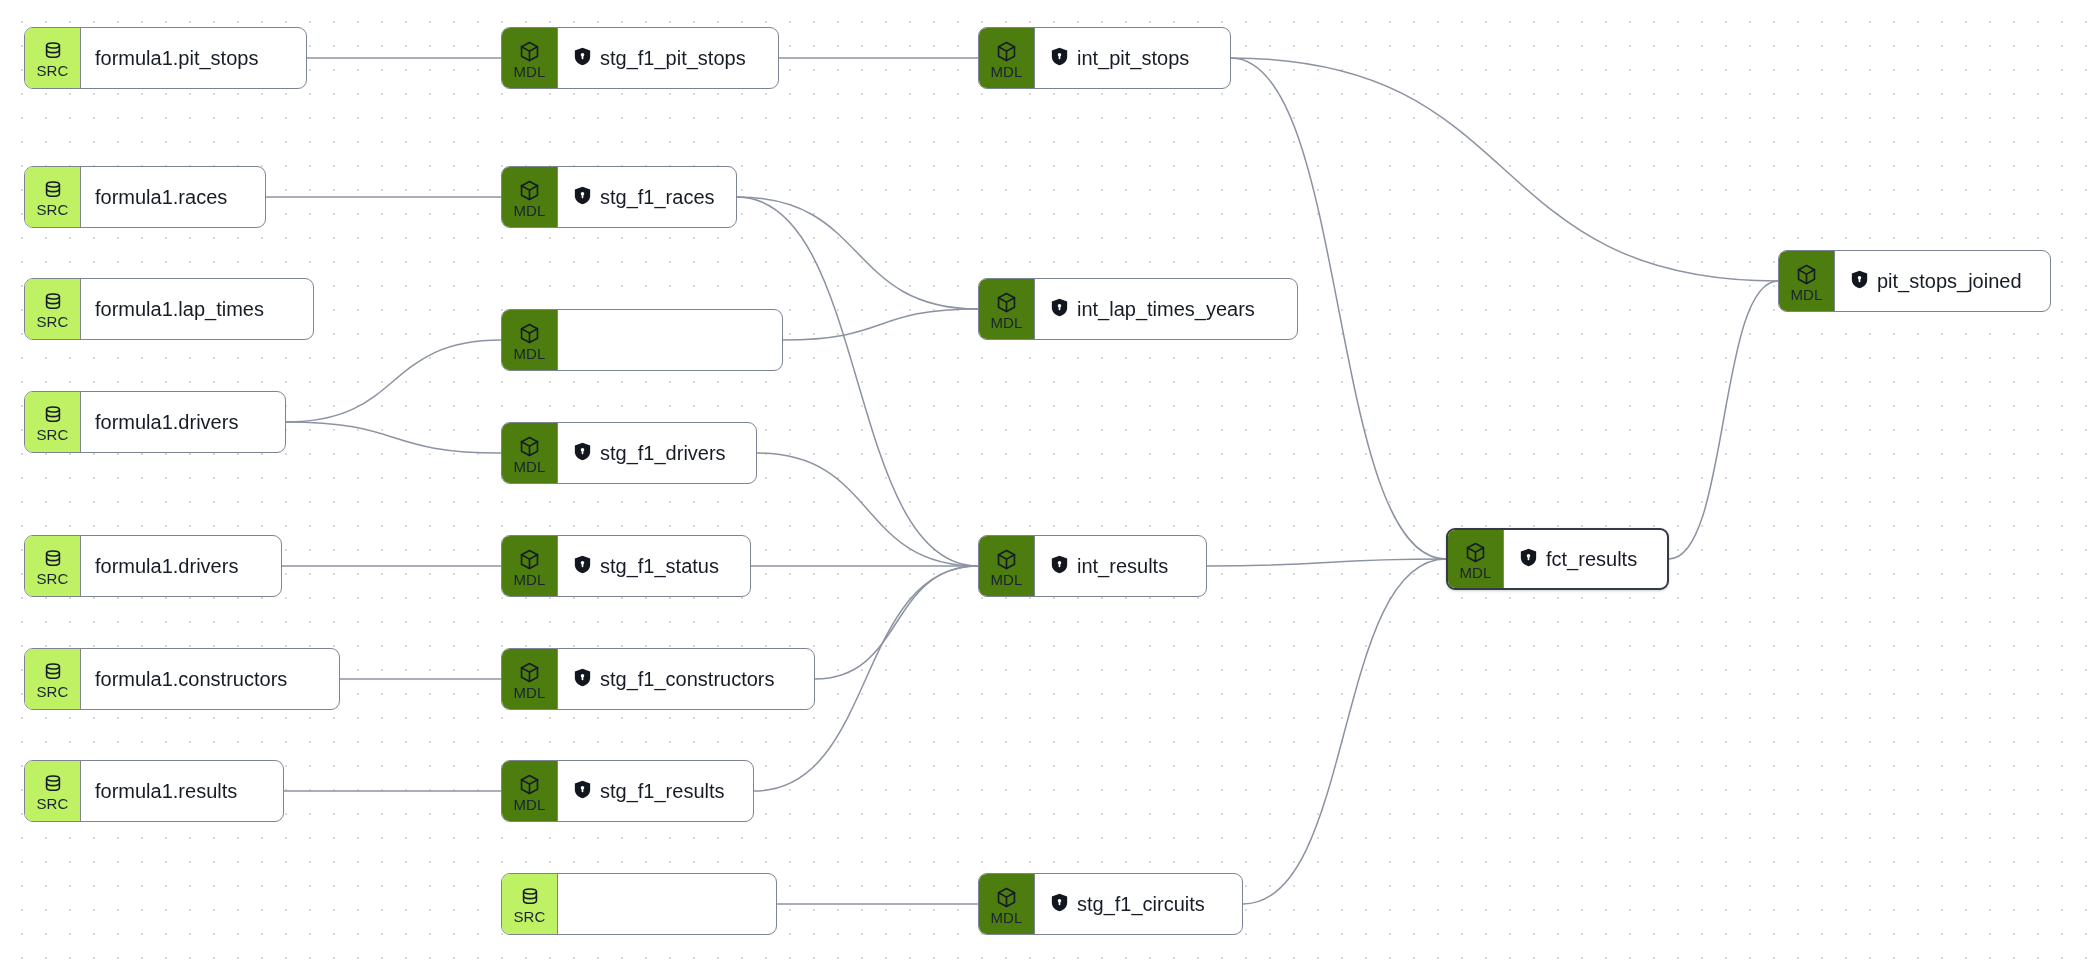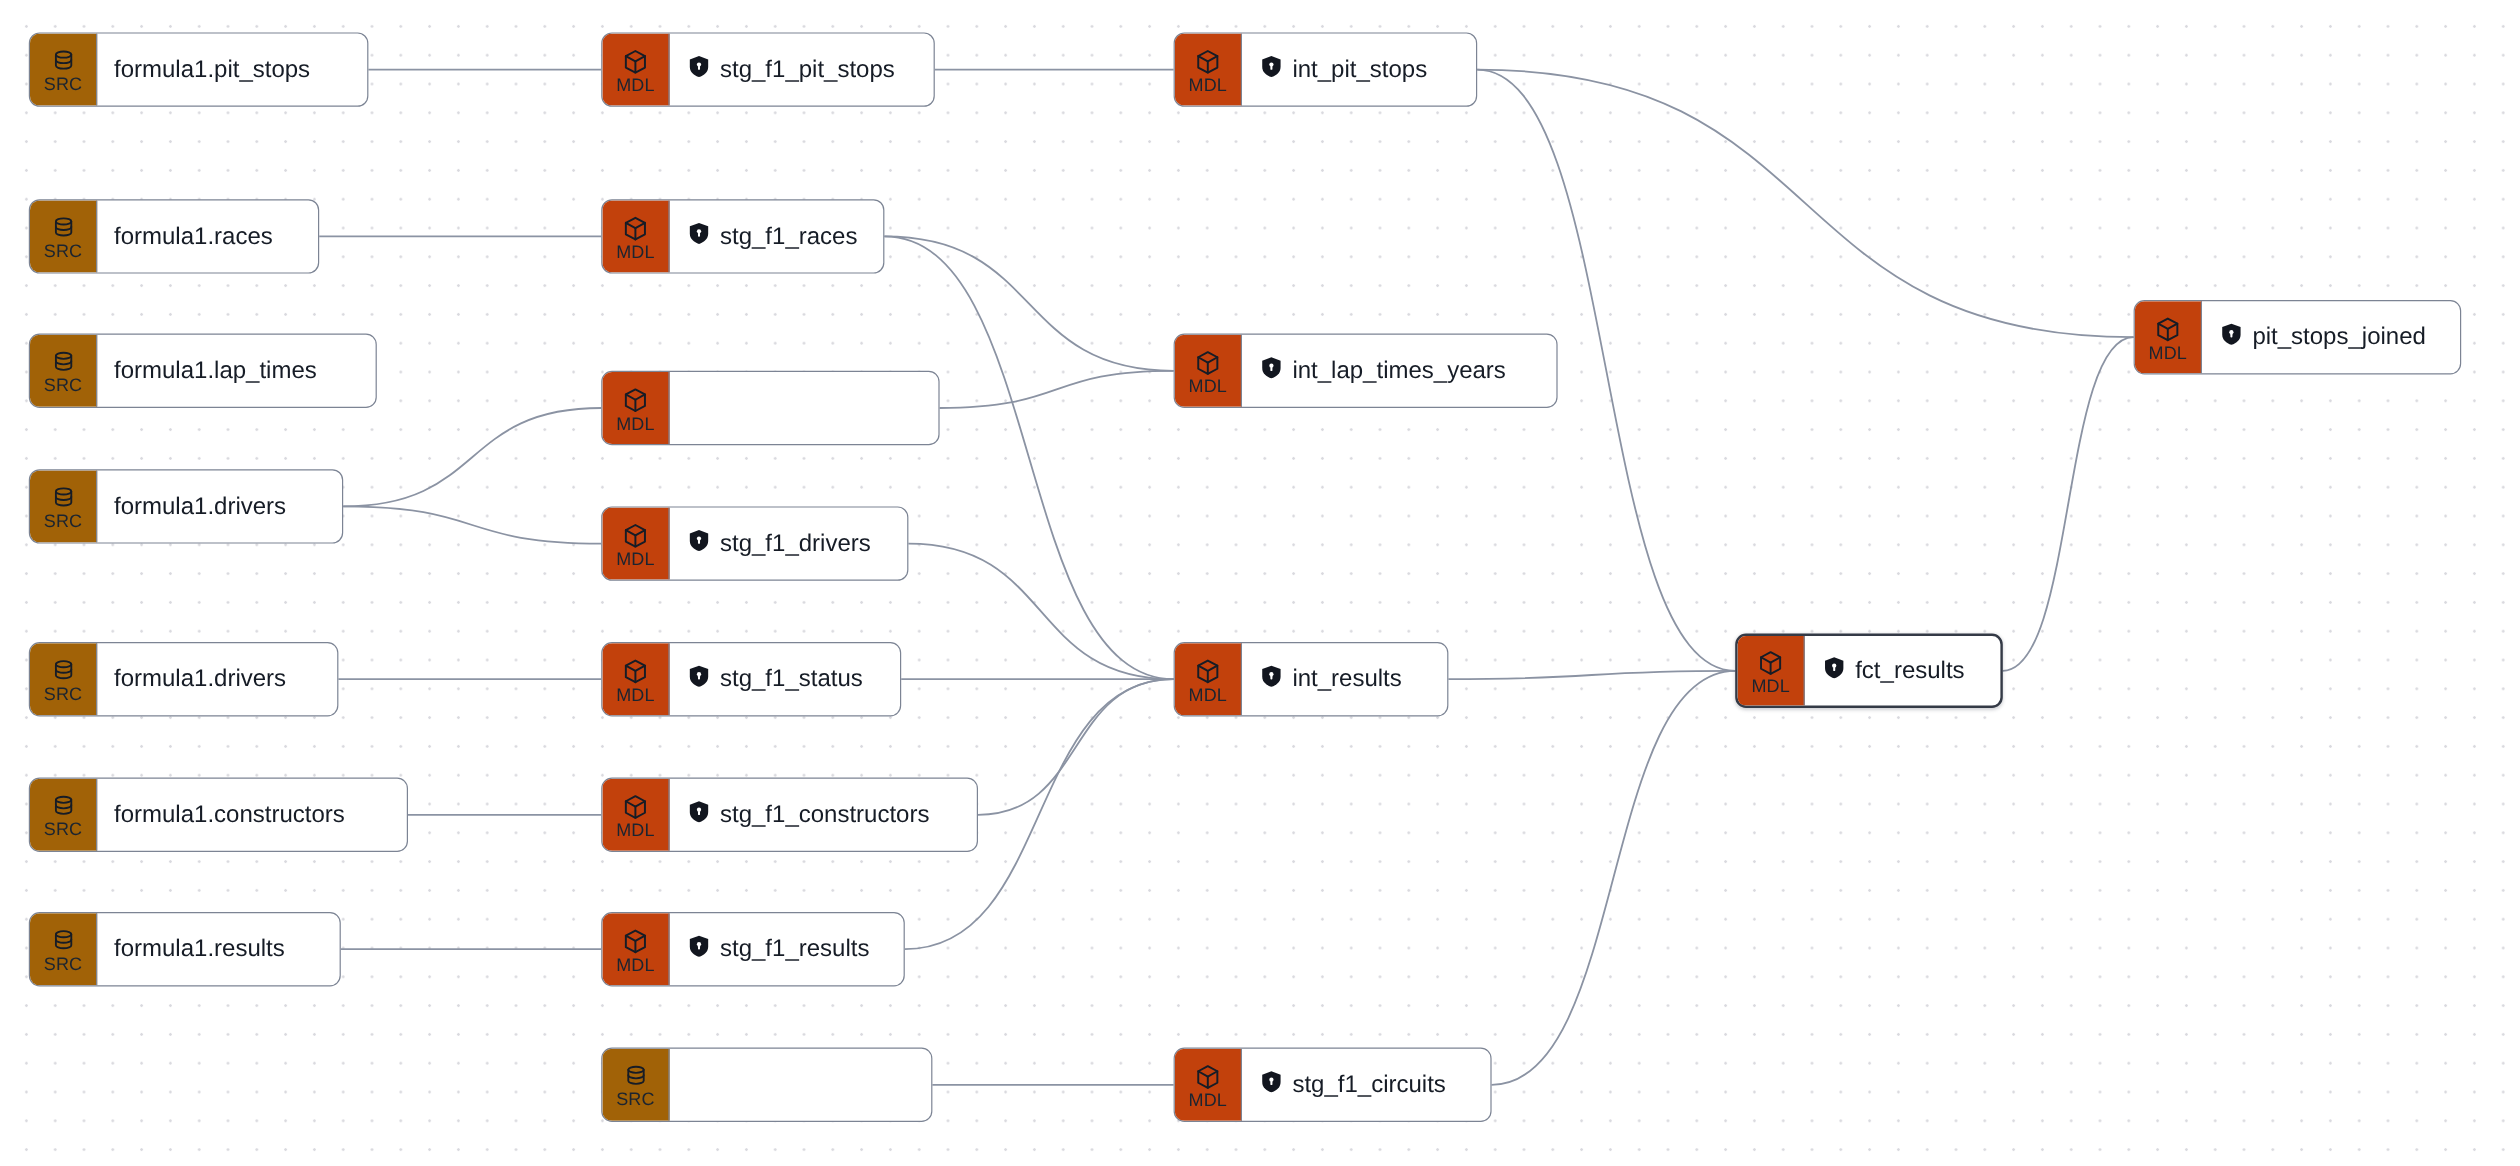--- a/index.html
+++ b/index.html
@@ -50,22 +50,22 @@
     flex: 0 0 56px;
     display: flex;
     flex-direction: column;
     align-items: center;
     justify-content: center;
     gap: 1px;
     border-right: 1.6px solid #7c8494;
     box-sizing: border-box;
     padding-top: 2px;
   }
-  .badge.src { background: #a16207; }
-  .badge.mdl { background: #c2410c; }
+  .badge.src { background: #bef264; }
+  .badge.mdl { background: #4d7c0f; }
   .badge svg { display: block; }
   .badge-label {
     font-size: 15px;
     line-height: 15px;
     color: #1b2430;
     letter-spacing: 0.1px;
     font-family: "Liberation Sans", sans-serif;
   }
   .node-body {
     flex: 1 1 auto;

